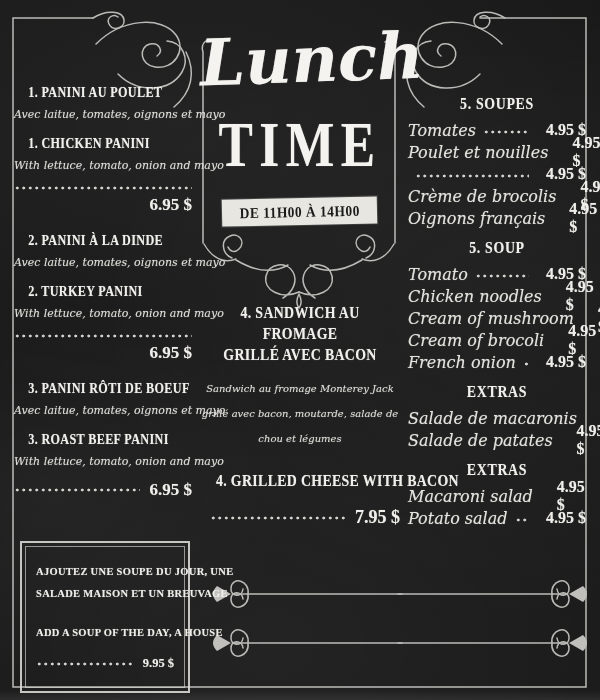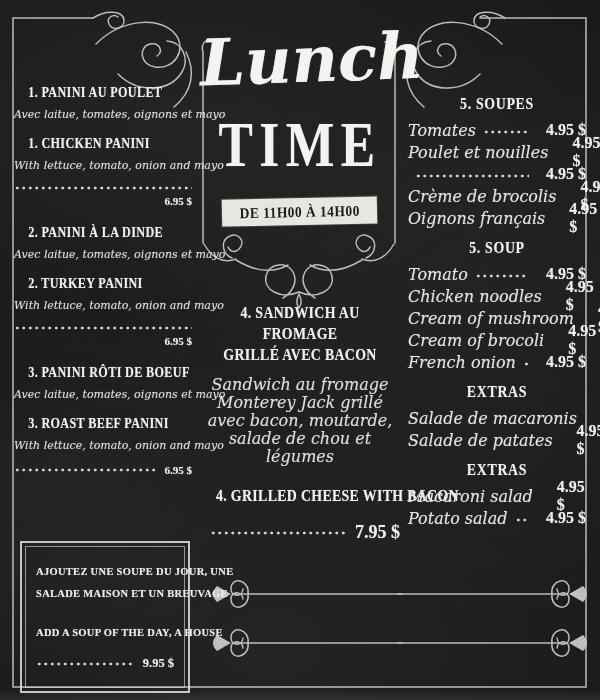--- a/index.html
+++ b/index.html
@@ -24,21 +24,21 @@
   .p-name{font-weight:700;font-size:14.5px;letter-spacing:.4px;line-height:17px;
     white-space:nowrap;margin-bottom:7px;color:#f0efeb;}
   .p-desc{font-family:"DejaVu Serif",serif;font-style:italic;font-size:11px;
     line-height:14px;white-space:nowrap;color:#dddcd7;}
   .p-desc.fr{margin-bottom:13px;}
   .p-desc.en{margin-bottom:11px;}
   .p-name.en{margin-bottom:7px;}
   .price-row{display:flex;flex-wrap:wrap;align-items:center;margin-top:8px;}
   .leader{flex:1 1 100%;height:8px;
     background:radial-gradient(circle,#d2d1cc 1.3px,transparent 1.7px) left center/6.5px 8px repeat-x;}
-  .price{margin-left:auto;font-weight:700;font-size:11px;color:#efeeea;margin-top:3px;}
+  .price{margin-left:auto;font-weight:700;font-size:17px;color:#efeeea;margin-top:3px;}
   .panini-item:nth-child(3) .leader,
   .inline-price .leader{flex:1 1 auto;margin-right:10px;}
   .panini-item:nth-child(3) .price,
   .inline-price .price{margin-top:0;}
 
   
   .promo-box{position:absolute;left:20px;top:541px;width:160px;height:142px;
     border:2px solid rgba(228,227,222,.85);padding:3px;}
   .promo-inner{border:1px solid rgba(228,227,222,.6);height:100%;box-sizing:border-box;
     padding:14px 10px 6px;text-align:center;display:flex;flex-direction:column;}
@@ -54,22 +54,22 @@
     font-size:64px;line-height:92px;transform:rotate(-2deg);color:#f4f3ef;}
   .title-block{font-weight:700;font-size:56px;line-height:62px;letter-spacing:7px;
     margin-top:8px;color:#f4f3ef;transform:scale(.92,1.12);}
   .banner{display:inline-block;margin-top:22px;background:#e7e6e0;color:#1a1a1a;
     padding:5px 11px 4px;transform:rotate(-1.2deg);
     box-shadow:0 0 0 1px rgba(255,255,255,.15);}
   .banner span{display:inline-block;font-weight:700;font-size:15px;letter-spacing:.5px;
     transform:scaleX(.9);white-space:nowrap;}
   .center-item{position:absolute;left:200px;top:302px;width:200px;text-align:center;}
   .c-name{font-weight:700;font-size:16.5px;line-height:21px;letter-spacing:.4px;color:#f0efeb;}
-  .c-desc{font-family:"DejaVu Serif",serif;font-style:italic;font-size:16px;
-    line-height:18px;margin-top:11px;color:#dddcd7;}
+  .c-desc{font-family:"DejaVu Serif",serif;font-style:italic;font-size:10px;
+    line-height:25px;margin-top:11px;color:#dddcd7;}
   .c-name.en{margin-top:19px;white-space:nowrap;}
   .c-desc.en{margin-top:9px;}
   .center-item .price-row{margin-top:16px;padding-left:10px;}
   .center-item .price{font-size:18px;}
 
   
   .col-right{position:absolute;left:408px;top:94px;width:178px;}
   .soup-section{margin-bottom:13px;}
   .section-header{text-align:center;font-weight:700;font-size:16.5px;letter-spacing:.8px;
     margin-bottom:9px;color:#f0efeb;}

